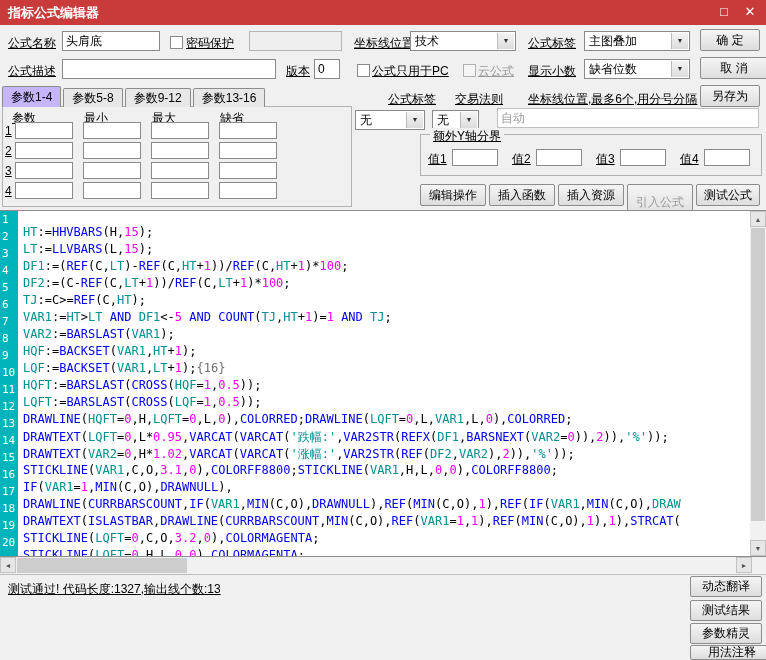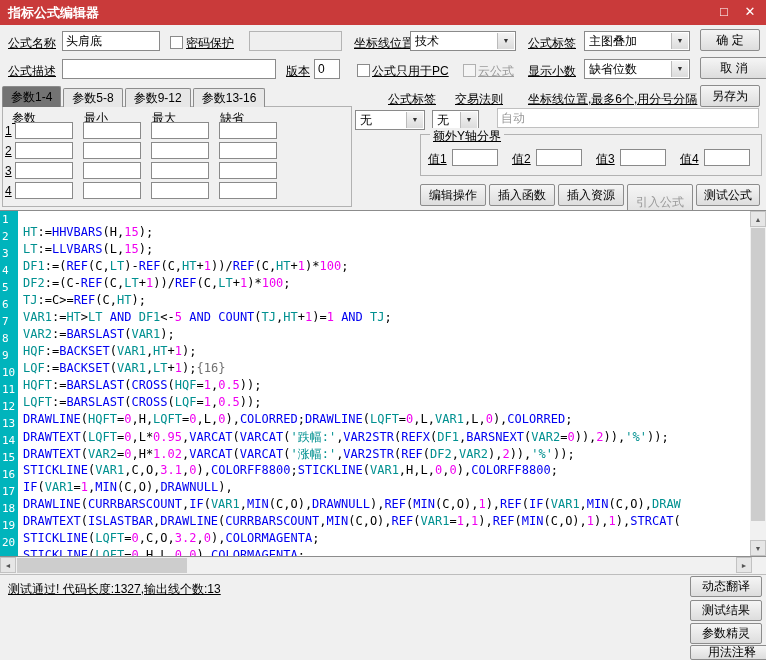--- a/index.html
+++ b/index.html
@@ -34,21 +34,21 @@
          border:1px solid #8c8c8c; border-radius:2px; font-size:12px; color:#000;
          display:flex; align-items:center; justify-content:center; white-space:nowrap; }
   .btn.disabled { color:var(--c-disabled_text); }
 
   .groupbox { position:absolute; border:1px solid #b2b2b2; box-sizing:border-box; }
   .legend { background:#f0f0f0; padding:0 3px; z-index:2; }
 
   .tabs { position:absolute; left:2px; top:86px; height:21px; display:flex; align-items:flex-end; z-index:3; }
   .tab { box-sizing:border-box; height:19px; padding:0 8px; line-height:18px; font-size:12px;
          background:#e7e7e7; border:1px solid #8c8c8c; border-bottom:none; border-radius:2px 2px 0 0; margin-right:2px; }
-  .tab.active { height:21px; line-height:20px; background:#737373; }
+  .tab.active { height:21px; line-height:20px; background:#c4b5fd; }
 
   .editor { position:absolute; left:0; top:210px; width:766px; height:347px; background:#fff;
             border-top:1px solid #8c8c8c; border-bottom:1px solid #8c8c8c; box-sizing:border-box; }
   .gutter { position:absolute; left:0; top:0; width:18px; height:100%; background:var(--c-gutter_bg);
             padding-top:2px; box-sizing:border-box; }
   .ln { height:17px; line-height:17px; font:11px "DejaVu Sans Mono",monospace; color:#fff; padding-left:2px; }
   .code { position:absolute; left:18px; top:0; right:16px; bottom:0; padding:14px 0 0 5px; overflow:hidden; }
   .code-line { height:17px; line-height:17px; font:12px "DejaVu Sans Mono",monospace; white-space:pre; }
   .tk-fn { color:var(--c-token_function); }
   .tk-var { color:var(--c-token_variable); }

